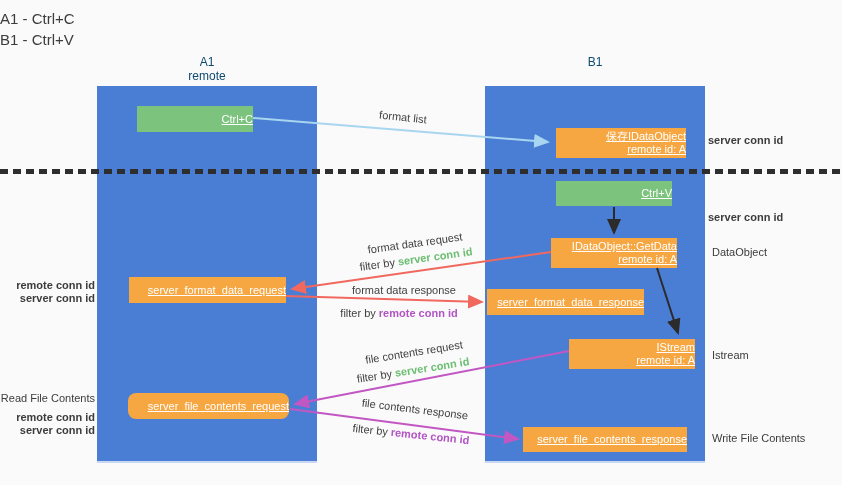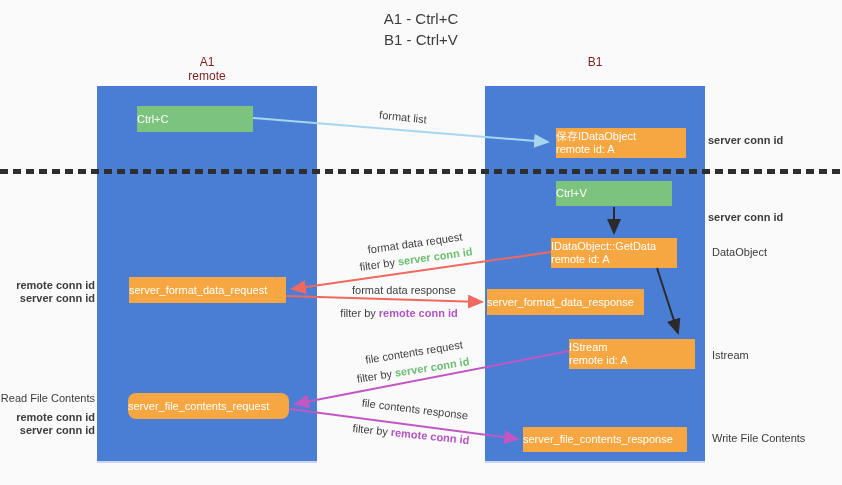--- a/index.html
+++ b/index.html
@@ -1,32 +1,32 @@
 <!DOCTYPE html>
 <html><head>
 <meta charset="utf-8">
 <style>
   html,body{margin:0;padding:0;}
   body{font-family:"Liberation Sans","DejaVu Sans",sans-serif;background:#ffffff;}
   .canvas{position:relative;width:842px;height:485px;background:#fafafa;overflow:hidden;}
 
-  .title{position:absolute;left:0;top:8px;width:842px;text-align:center;
+  .title{position:absolute;left:0;top:8px;width:842px;text-align:left;
     font-size:15px;line-height:21px;color:#3c3c3c;z-index:2;}
 
   .col{position:absolute;top:86px;width:220px;height:375px;background:#4a7ed5;z-index:1;
     border-bottom:2px solid #c9d7f2;}
   .col-header{position:absolute;top:55px;width:220px;text-align:center;
-    font-size:12px;line-height:14px;color:#7f1d1d;z-index:2;}
+    font-size:12px;line-height:14px;color:#0c4a6e;z-index:2;}
 
   .dotted{position:absolute;left:0;top:169px;width:842px;height:5px;z-index:2;
     background:repeating-linear-gradient(90deg,#2e2e2e 0 8px,transparent 8px 13px);}
 
   .node{position:absolute;z-index:3;display:flex;flex-direction:column;
-    align-items:flex-start;justify-content:center;color:#ffffff;font-size:11px;
-    line-height:13px;text-align:center;white-space:nowrap;}
+    align-items:flex-end;justify-content:center;color:#ffffff;font-size:11px;
+    line-height:13px;text-align:center;white-space:nowrap;text-decoration:underline;}
   .green{background:#7cc47e;}
   .orange{background:#f7a742;}
 
   svg.arrows{position:absolute;left:0;top:0;z-index:4;pointer-events:none;}
 
   .lbl{position:absolute;z-index:5;font-size:11px;color:#3f3f3f;white-space:nowrap;}
   .bold-green{color:#6dbe73;font-weight:bold;}
   .bold-purple{color:#b254c4;font-weight:bold;}
 
   .side{position:absolute;z-index:5;font-size:11px;line-height:13px;

